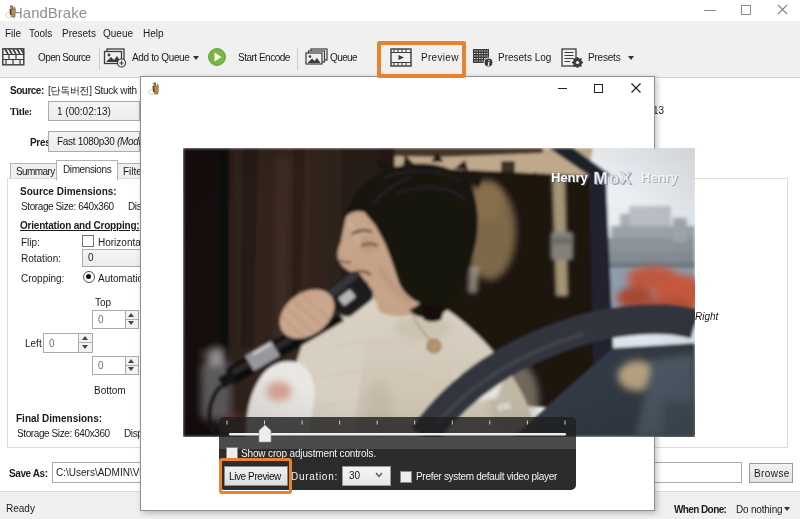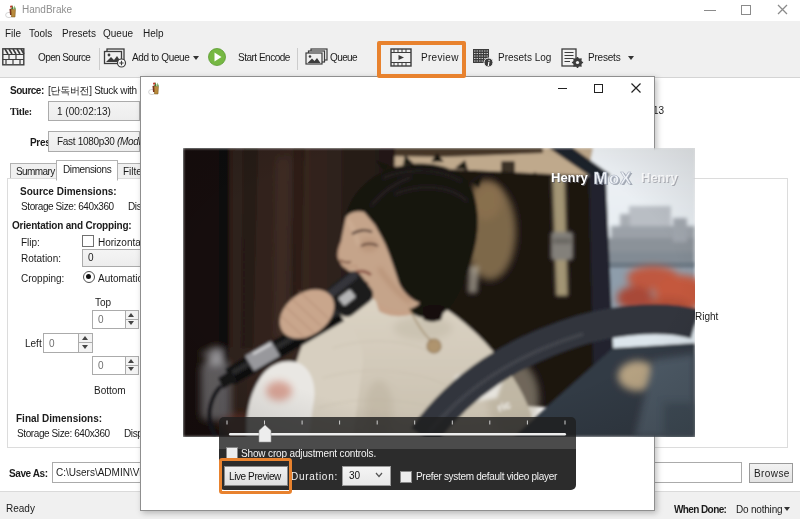--- a/index.html
+++ b/index.html
@@ -20,21 +20,21 @@
 
   <div class="abs" style="left:0;top:0;width:800px;height:21px;background:#ffffff;"></div>
   <svg class="abs" style="left:5px;top:4px;" width="13" height="14" viewBox="0 0 13 14">
     <ellipse cx="4" cy="11" rx="3.4" ry="2.6" fill="#fff" stroke="#bbb" stroke-width="0.6"></ellipse>
     <path d="M4.5,5 L8,4 L7,11 L5,11 Z" fill="#7a2c1e"></path>
     <path d="M6,5 L10.5,5.5 L10,13 L6.5,13 Z" fill="#b98a3c" stroke="#7a5a20" stroke-width="0.5"></path>
     <path d="M7.5,1 L8.6,4.5 L6.5,5.5 Z" fill="#3f7d2c"></path>
     <path d="M9.5,1.5 L9.2,5 L11,5.5 Z" fill="#57963a"></path>
     <circle cx="6.2" cy="2.6" r="1.2" fill="#c0392b"></circle>
   </svg>
-  <div class="abs" style="left:22px;top:4px;font-size:10px;color:#8f8f8f;">HandBrake</div>
+  <div class="abs" style="left:12px;top:4px;font-size:15px;color:#8f8f8f;">HandBrake</div>
   <div class="abs" style="left:704px;top:10px;width:12px;height:1.4px;background:#8b8b8b;"></div>
   <div class="abs" style="left:741px;top:5px;width:8px;height:8px;border:1.4px solid #8b8b8b;"></div>
   <svg class="abs" style="left:777px;top:4px;" width="11" height="11" viewBox="0 0 11 11">
     <path d="M1,1 L10,10 M10,1 L1,10" stroke="#8b8b8b" stroke-width="1.3"></path>
   </svg>
 
   <div class="abs" style="left:0;top:21px;width:800px;height:23px;background:#f0f0f0;"></div>
   <div class="abs t10" style="left:5px;top:28px;">File</div>
   <div class="abs t10" style="left:29px;top:28px;">Tools</div>
   <div class="abs t10" style="left:62px;top:28px;">Presets</div>
@@ -123,21 +123,21 @@
   <div class="abs" style="left:10px;top:163px;width:46px;height:15px;background:#f0f0f0;border:1px solid #b2b2b2;border-bottom:none;"></div>
   <div class="abs t10" style="left:16px;top:166px;letter-spacing:-0.6px;">Summary</div>
   <div class="abs" style="left:56px;top:160px;width:60px;height:19px;background:#fff;border:1px solid #b2b2b2;border-bottom:1px solid #fff;z-index:2;"></div>
   <div class="abs t10" style="left:63px;top:164px;z-index:3;letter-spacing:-0.4px;">Dimensions</div>
   <div class="abs" style="left:117px;top:163px;width:40px;height:15px;background:#f0f0f0;border:1px solid #b2b2b2;border-bottom:none;"></div>
   <div class="abs t10" style="left:123px;top:166px;">Filters</div>
 
   <div class="abs" style="left:7px;top:178px;width:779px;height:268px;background:#fff;border:1px solid #dcdcdc;"></div>
   <div class="abs t10 b" style="left:20px;top:186px;">Source Dimensions:</div>
   <div class="abs t10" style="left:21px;top:201px;letter-spacing:-0.4px;">Storage Size: 640x360 &nbsp;&nbsp;&nbsp;&nbsp;&nbsp;Disp</div>
-  <div class="abs t10 b" style="left:12px;top:220px;letter-spacing:-0.2px;">Orientation and Cropping:</div>
+  <div class="abs t10 b" style="left:20px;top:220px;letter-spacing:-0.2px;text-decoration:underline;">Orientation and Cropping:</div>
   <div class="abs t10" style="left:21px;top:237px;">Flip:</div>
   <div class="abs" style="left:82px;top:235px;width:10px;height:10px;background:#fff;border:1px solid #707070;"></div>
   <div class="abs t10" style="left:98px;top:237px;">Horizontal</div>
   <div class="abs t10" style="left:21px;top:253px;">Rotation:</div>
   <div class="abs combo" style="left:82px;top:249px;width:60px;height:16px;"></div>
   <div class="abs t10" style="left:88px;top:252px;">0</div>
   <div class="abs t10" style="left:21px;top:273px;">Cropping:</div>
   <div class="abs" style="left:83px;top:271px;width:10px;height:10px;background:#fff;border:1px solid #505050;border-radius:50%;"></div>
   <div class="abs" style="left:86px;top:274px;width:5px;height:5px;background:#111;border-radius:50%;"></div>
   <div class="abs t10" style="left:98px;top:273px;">Automatic</div>
@@ -158,21 +158,21 @@
   <div class="abs arrow-up" style="left:81.5px;top:335.5px;"></div>
   <div class="abs arrow-dn" style="left:81.5px;top:344.5px;"></div>
 
   <div class="abs spinbox" style="left:92px;top:356px;width:33px;height:17px;"></div>
   <div class="abs t10" style="left:98px;top:360px;color:#707070;">0</div>
   <div class="abs spinbtns" style="left:125px;top:356px;width:12px;height:8.5px;"></div>
   <div class="abs spinbtns" style="left:125px;top:364.5px;width:12px;height:8.5px;"></div>
   <div class="abs arrow-up" style="left:128px;top:358.5px;"></div>
   <div class="abs arrow-dn" style="left:128px;top:367px;"></div>
   <div class="abs t10" style="left:94px;top:385px;">Bottom</div>
-  <div class="abs t10" style="left:695px;top:311px;">Right</div>
+  <div class="abs t10" style="left:695px;top:311px;font-style:italic;">Right</div>
 
   <div class="abs t10 b" style="left:16px;top:413px;">Final Dimensions:</div>
   <div class="abs t10" style="left:17px;top:428px;letter-spacing:-0.4px;">Storage Size: 640x360 &nbsp;&nbsp;&nbsp;&nbsp;&nbsp;Displa</div>
 
   <div class="abs t10 b" style="left:9px;top:468px;letter-spacing:-0.4px;">Save As:</div>
   <div class="abs" style="left:52px;top:462px;width:688px;height:19px;background:#fff;border:1px solid #ababab;"></div>
   <div class="abs t10" style="left:56px;top:467px;">C:\Users\ADMIN\Vide</div>
   <div class="abs" style="left:749px;top:463px;width:42px;height:18px;background:linear-gradient(#f2f2f2,#e3e3e3);border:1px solid #9a9a9a;"></div>
   <div class="abs t10" style="left:754px;top:468px;letter-spacing:0.4px;">Browse</div>
 

